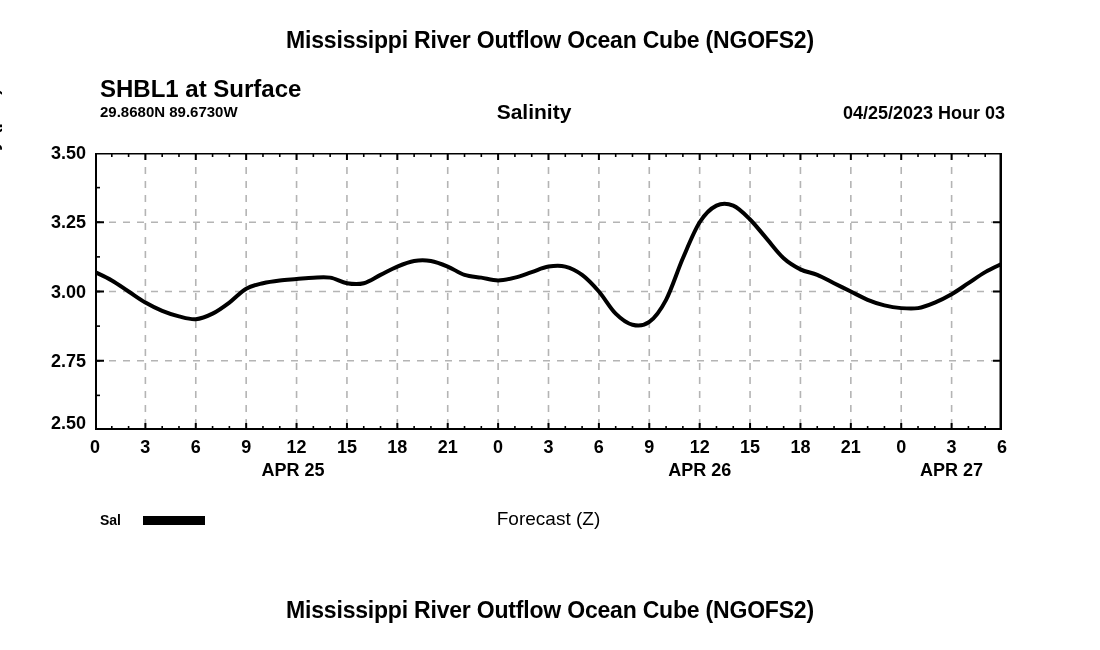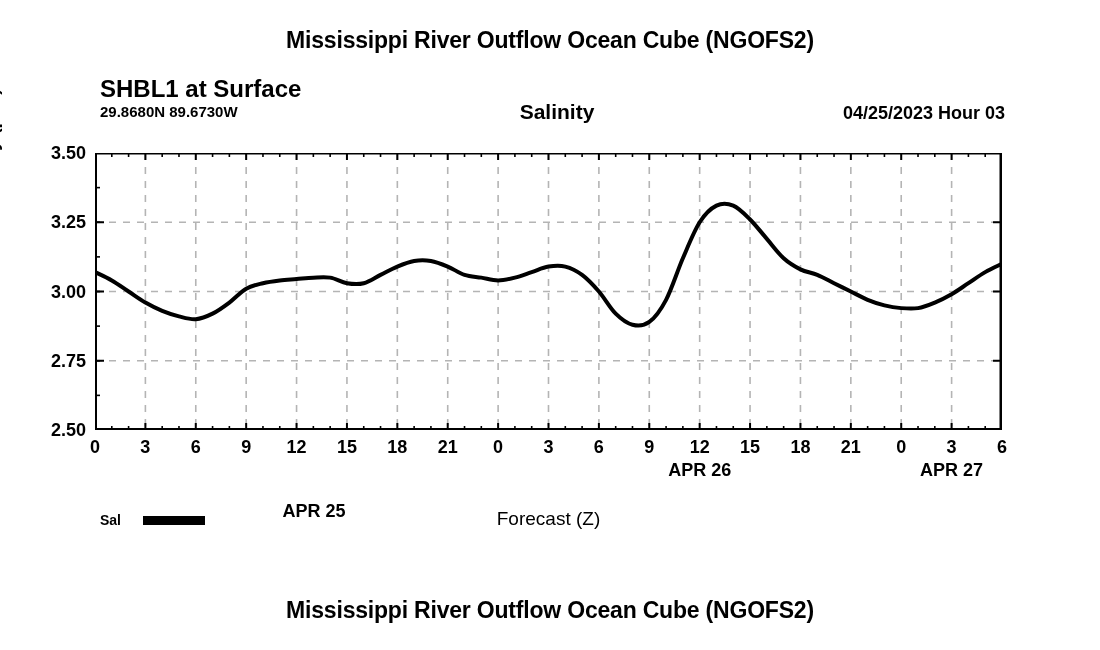--- a/index.html
+++ b/index.html
@@ -55,21 +55,20 @@
     white-space: nowrap;
   }
   .var-name {
     position: absolute;
     left: 0;
     top: 100px;
     width: 1068px;
     text-align: center;
     font-size: 21px;
     font-weight: bold;
-    margin-left: 23px;
   }
   .date-stamp {
     position: absolute;
     right: 95px;
     top: 103px;
     font-size: 18px;
     font-weight: bold;
     white-space: nowrap;
   }
 
@@ -181,21 +180,21 @@
 
 <div class="title-top">Mississippi River Outflow Ocean Cube (NGOFS2)</div>
 
 <div class="station-line1">SHBL1 at Surface</div>
 <div class="station-line2">29.8680N  89.6730W</div>
 <div class="var-name">Salinity</div>
 <div class="date-stamp">04/25/2023 Hour 03</div>
 
 <div class="ylabel">Salinity (psu)</div>
 <div id="ytick-labels">
-    <div class="ytick-label" style="top: 277px;">2.50</div>
+    <div class="ytick-label" style="top: 270px;">2.50</div>
     <div class="ytick-label" style="top: 207.75px;">2.75</div>
     <div class="ytick-label" style="top: 138.5px;">3.00</div>
     <div class="ytick-label" style="top: 69.25px; margin-left: 36px;">3.25</div>
     <div class="ytick-label" style="top: 0px;">3.50</div>
   </div>
 
 <div id="plot-area">
   <svg id="plot-svg" width="907" height="277" viewBox="0 0 907 277">
     <g id="grid-group">
         <line x1="50.388888888888886" y1="0" x2="50.388888888888886" y2="277" stroke="#b4b4b4" stroke-width="1.6" stroke-dasharray="7 7"></line>
@@ -377,21 +376,21 @@
     <div class="xtick-label" style="left: 554.278px;">9</div>
     <div class="xtick-label" style="left: 604.667px;">12</div>
     <div class="xtick-label" style="left: 655.056px;">15</div>
     <div class="xtick-label" style="left: 705.444px;">18</div>
     <div class="xtick-label" style="left: 755.833px;">21</div>
     <div class="xtick-label" style="left: 806.222px;">0</div>
     <div class="xtick-label" style="left: 856.611px;">3</div>
     <div class="xtick-label" style="left: 907px;">6</div>
   </div>
 <div id="day-labels">
-    <div class="day-label" style="left: 219px; margin-top: 41px;">APR 25</div>
+    <div class="day-label" style="left: 198px;">APR 25</div>
     <div class="day-label" style="left: 604.667px;">APR 26</div>
     <div class="day-label" style="left: 856.611px;">APR 27</div>
   </div>
 <div class="xlabel">Forecast (Z)</div>
 
 <div id="legend">
   <span class="legend-text">Sal</span>
   <span class="legend-swatch"></span>
 </div>
 

